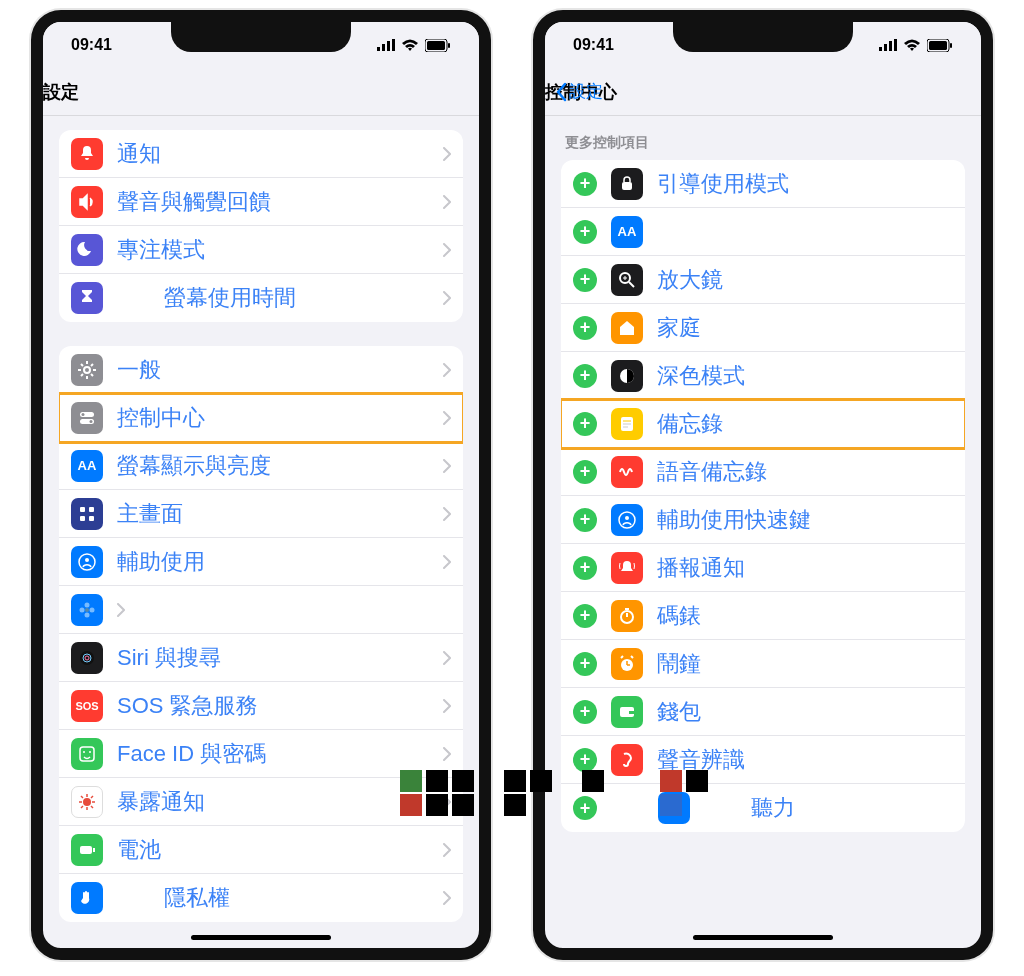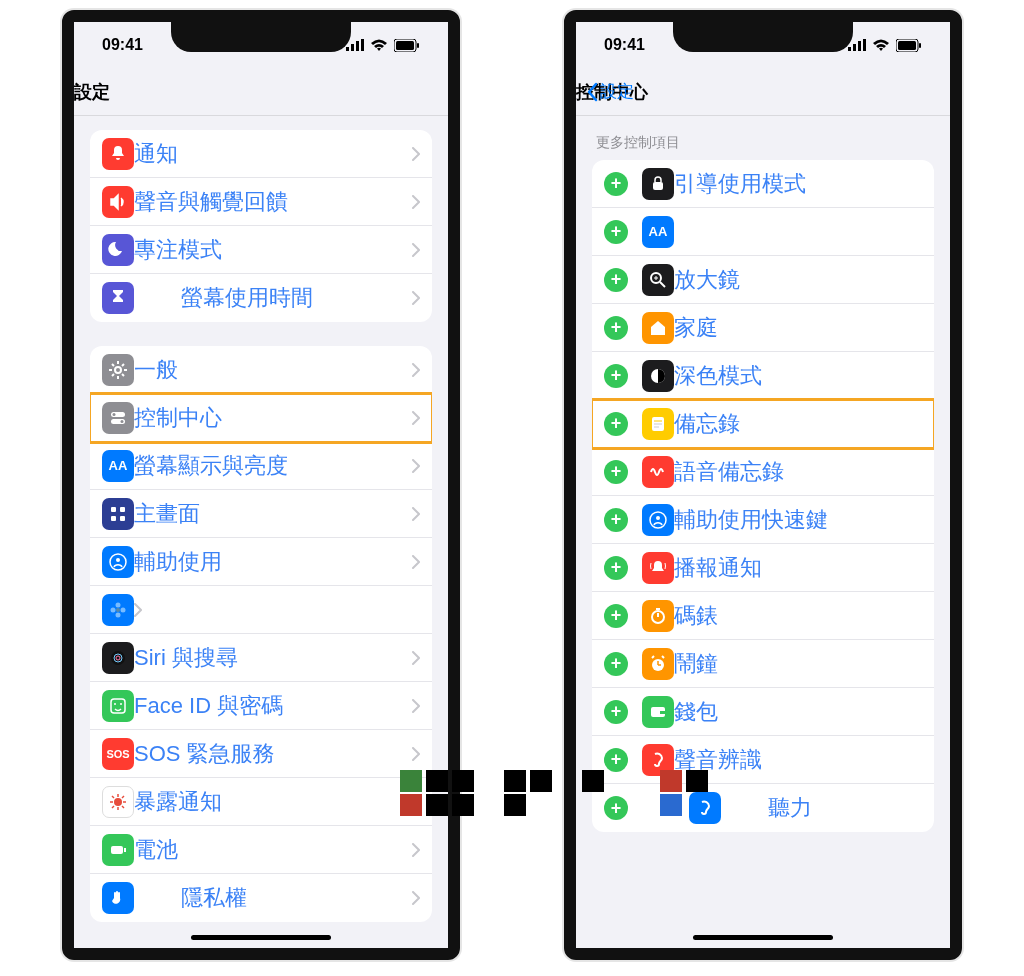--- a/index.html
+++ b/index.html
@@ -7,24 +7,24 @@
     width: 1024px;
     height: 976px;
     background: #fff;
     font-family: -apple-system, "PingFang TC", "Helvetica Neue", Arial, sans-serif;
     display: flex;
     justify-content: space-around;
     align-items: flex-start;
     padding: 10px 10px;
   }
   .phone {
-    width: 398px;
+    width: 460px;
     height: 950px;
     background: #f2f2f7;
-    border-radius: 12px;
+    border-radius: 30px;
     border: 12px solid #111;
     box-shadow: 0 0 0 2px #e5e5e5;
     position: relative;
     overflow: hidden;
   }
   .notch {
     position: absolute;
     top: 0; left: 50%;
     transform: translateX(-50%);
     width: 180px; height: 30px;
@@ -58,39 +58,41 @@
   .nav-back {
     position: absolute; left: 10px; top: 0; bottom:0;
     display:flex; align-items:center;
     color:#007aff; font-size:17px;
   }
   .nav-back svg { margin-right:2px; }
   .scroll { height: calc(100% - 94px); overflow:hidden; padding: 0 16px; }
   .section-header {
     font-size: 14px; color:#8e8e93;
     padding: 18px 4px 8px 4px;
+    font-weight: bold;
   }
   .group {
     background:#fff;
     border-radius:12px;
     overflow:hidden;
     margin-bottom: 24px;
   }
   .row {
     display:flex; align-items:center;
     min-height:48px;
     padding: 6px 12px;
     border-bottom: 0.5px solid #e5e5ea;
     position:relative;
   }
   .row:last-child { border-bottom:none;gap:47px; }
   .icon {
     width:32px; height:32px;
     border-radius:7px;
     display:flex; align-items:center; justify-content:center;
+    margin-right:14px;
     flex-shrink:0;
     color:#fff;
     font-size:16px;
     font-weight:600;
   }
   .label { flex:1; font-size:22px; color:#3b82f6; }
   .chevron { color:#c7c7cc; }
   .highlight { outline: 3px solid #f5a623; outline-offset:-1px; }
   .add-btn {
     width:24px; height:24px;
@@ -285,38 +287,38 @@
               <circle cx="10" cy="10" r="4" fill="none" stroke="#7cf" stroke-width="1"></circle>
               <circle cx="10" cy="10" r="2" fill="none" stroke="#f7a" stroke-width="1"></circle>
             </svg>
           </div>
           <span class="label">Siri 與搜尋</span>
           <svg class="chevron" width="8" height="14" viewBox="0 0 8 14">
             <path d="M1 1l6 6-6 6" stroke="#c7c7cc" stroke-width="2" fill="none" stroke-linecap="round"></path>
           </svg>
         </div>
         <div class="row">
+          <div class="icon ic-red">
+            <span style="color:#fff;font-size:11px;font-weight:800">SOS</span>
+          </div>
+          <span class="label">SOS 緊急服務</span>
+          <svg class="chevron" width="8" height="14" viewBox="0 0 8 14">
+            <path d="M1 1l6 6-6 6" stroke="#c7c7cc" stroke-width="2" fill="none" stroke-linecap="round"></path>
+          </svg>
+        </div>
+        <div class="row">
           <div class="icon ic-green">
             <svg width="20" height="20" viewBox="0 0 20 20">
               <rect x="3" y="3" width="14" height="14" rx="3" fill="none" stroke="#fff" stroke-width="1.5"></rect>
               <circle cx="7" cy="8" r="1" fill="#fff"></circle>
               <circle cx="13" cy="8" r="1" fill="#fff"></circle>
               <path d="M7 13q3 3 6 0" stroke="#fff" stroke-width="1.5" fill="none"></path>
             </svg>
           </div>
           <span class="label">Face ID 與密碼</span>
-          <svg class="chevron" width="8" height="14" viewBox="0 0 8 14">
-            <path d="M1 1l6 6-6 6" stroke="#c7c7cc" stroke-width="2" fill="none" stroke-linecap="round"></path>
-          </svg>
-        </div>
-        <div class="row">
-          <div class="icon ic-red">
-            <span style="color:#fff;font-size:11px;font-weight:800">SOS</span>
-          </div>
-          <span class="label">SOS 緊急服務</span>
           <svg class="chevron" width="8" height="14" viewBox="0 0 8 14">
             <path d="M1 1l6 6-6 6" stroke="#c7c7cc" stroke-width="2" fill="none" stroke-linecap="round"></path>
           </svg>
         </div>
         <div class="row">
           <div class="icon ic-white">
             <svg width="20" height="20" viewBox="0 0 20 20">
               <circle cx="10" cy="10" r="4" fill="#e74c3c"></circle>
               <g stroke="#e74c3c" stroke-width="1.5">
                 <line x1="10" y1="2" x2="10" y2="5"></line>

